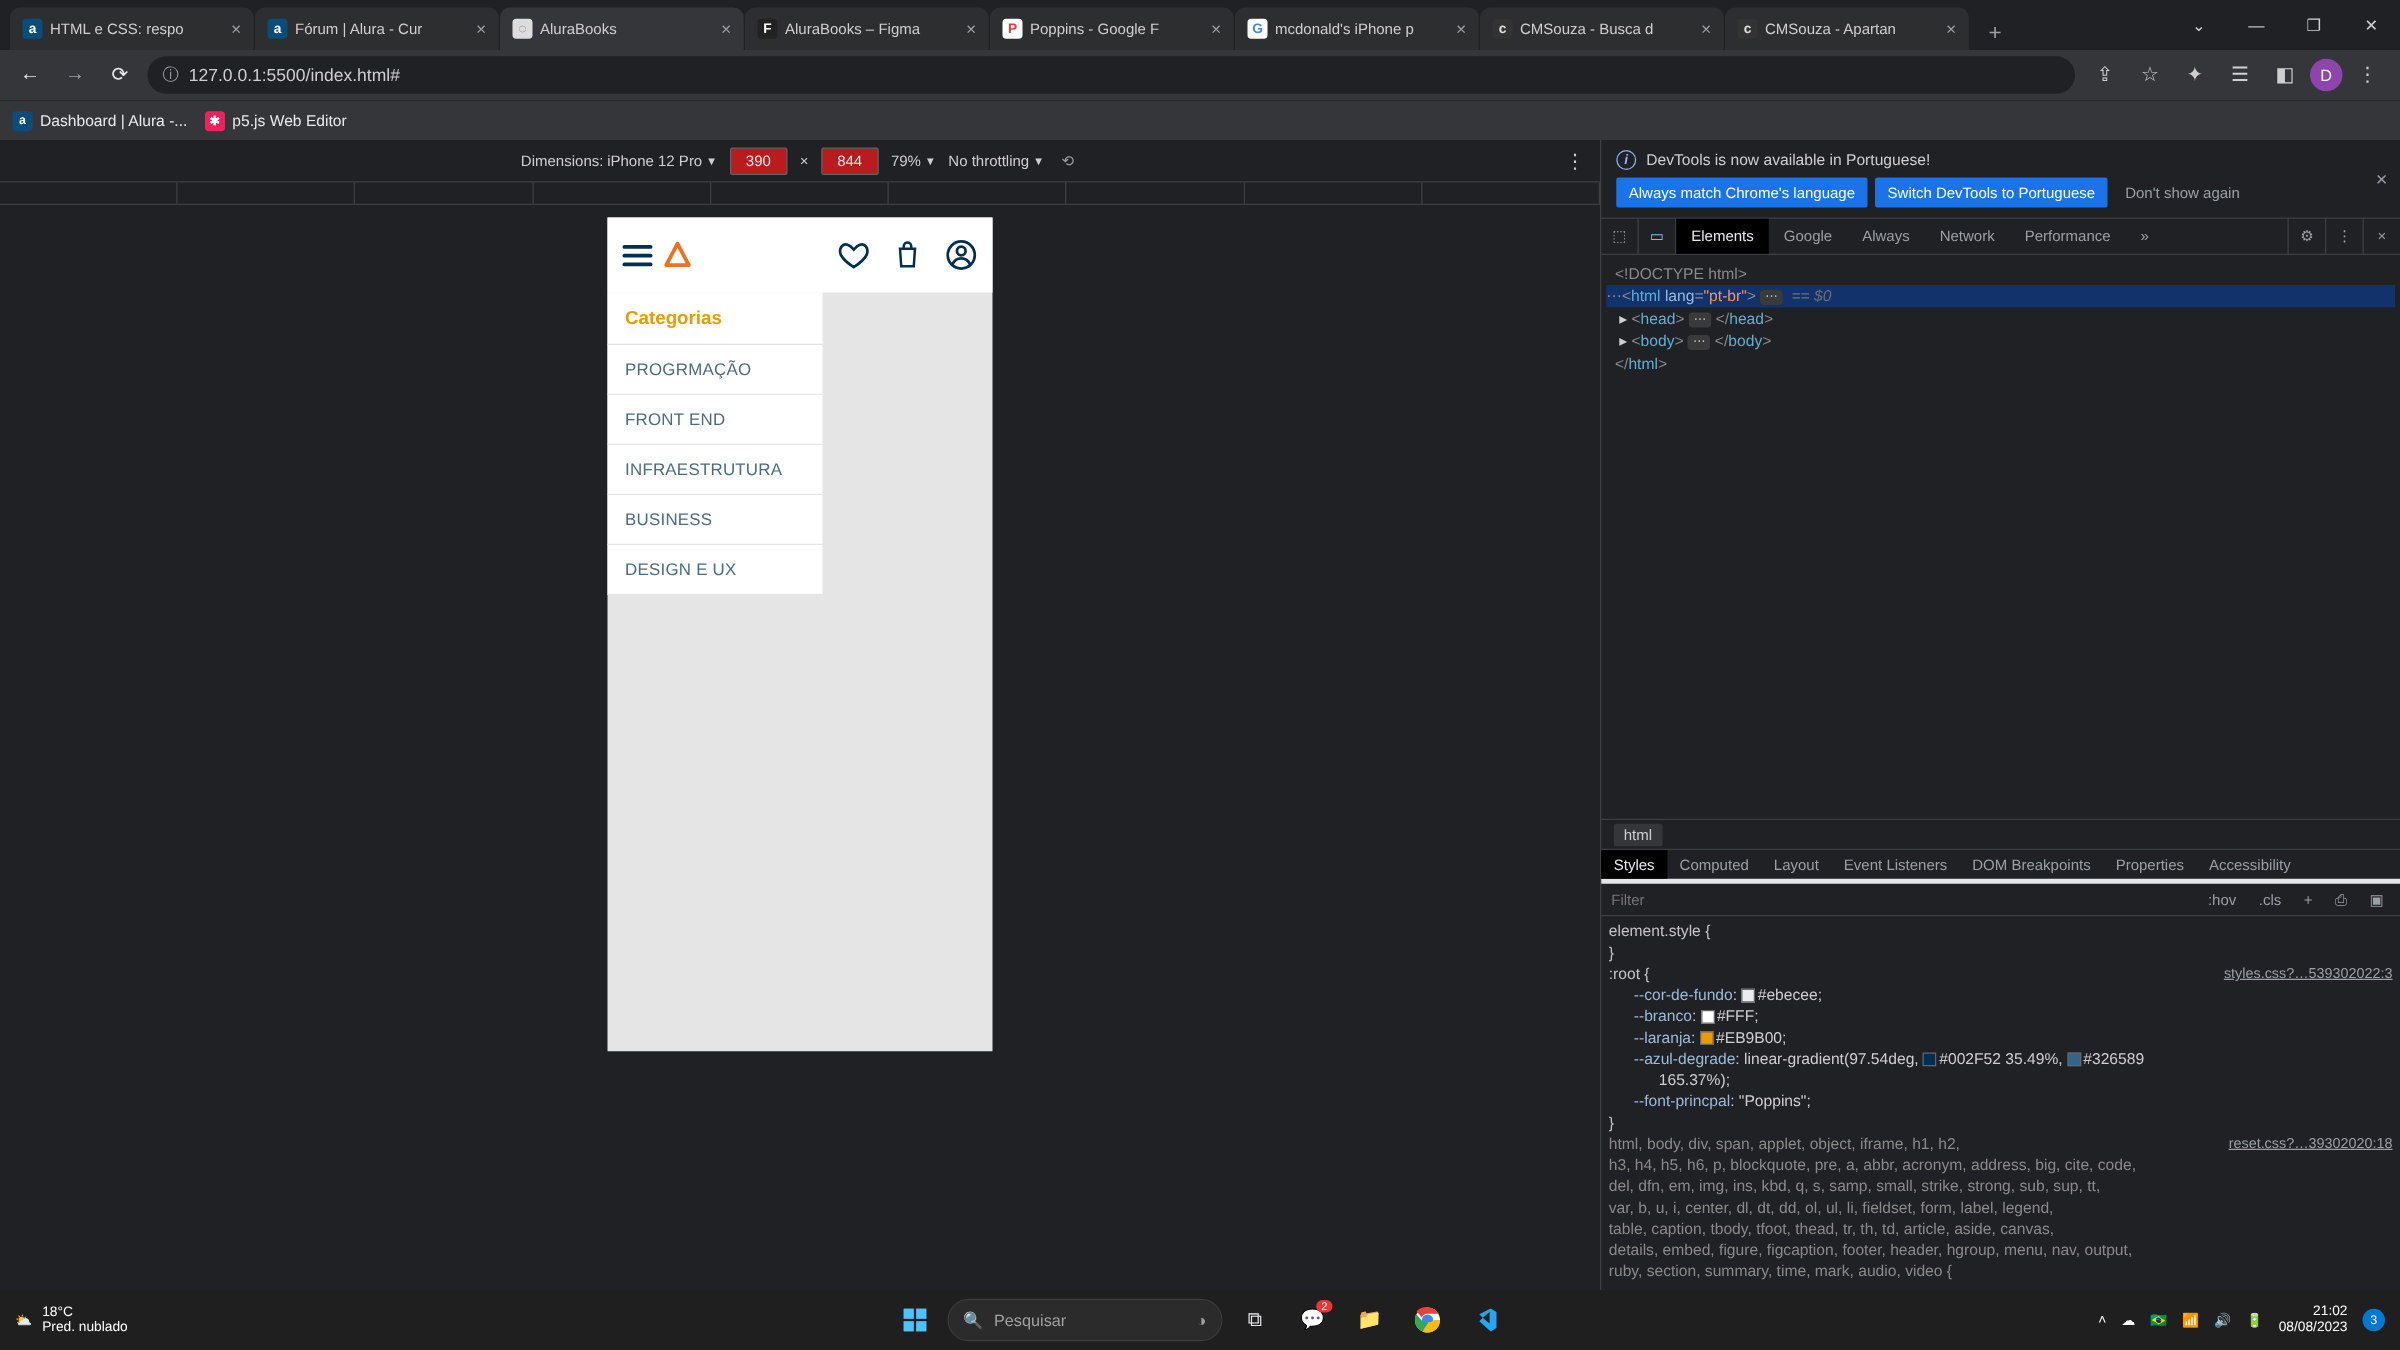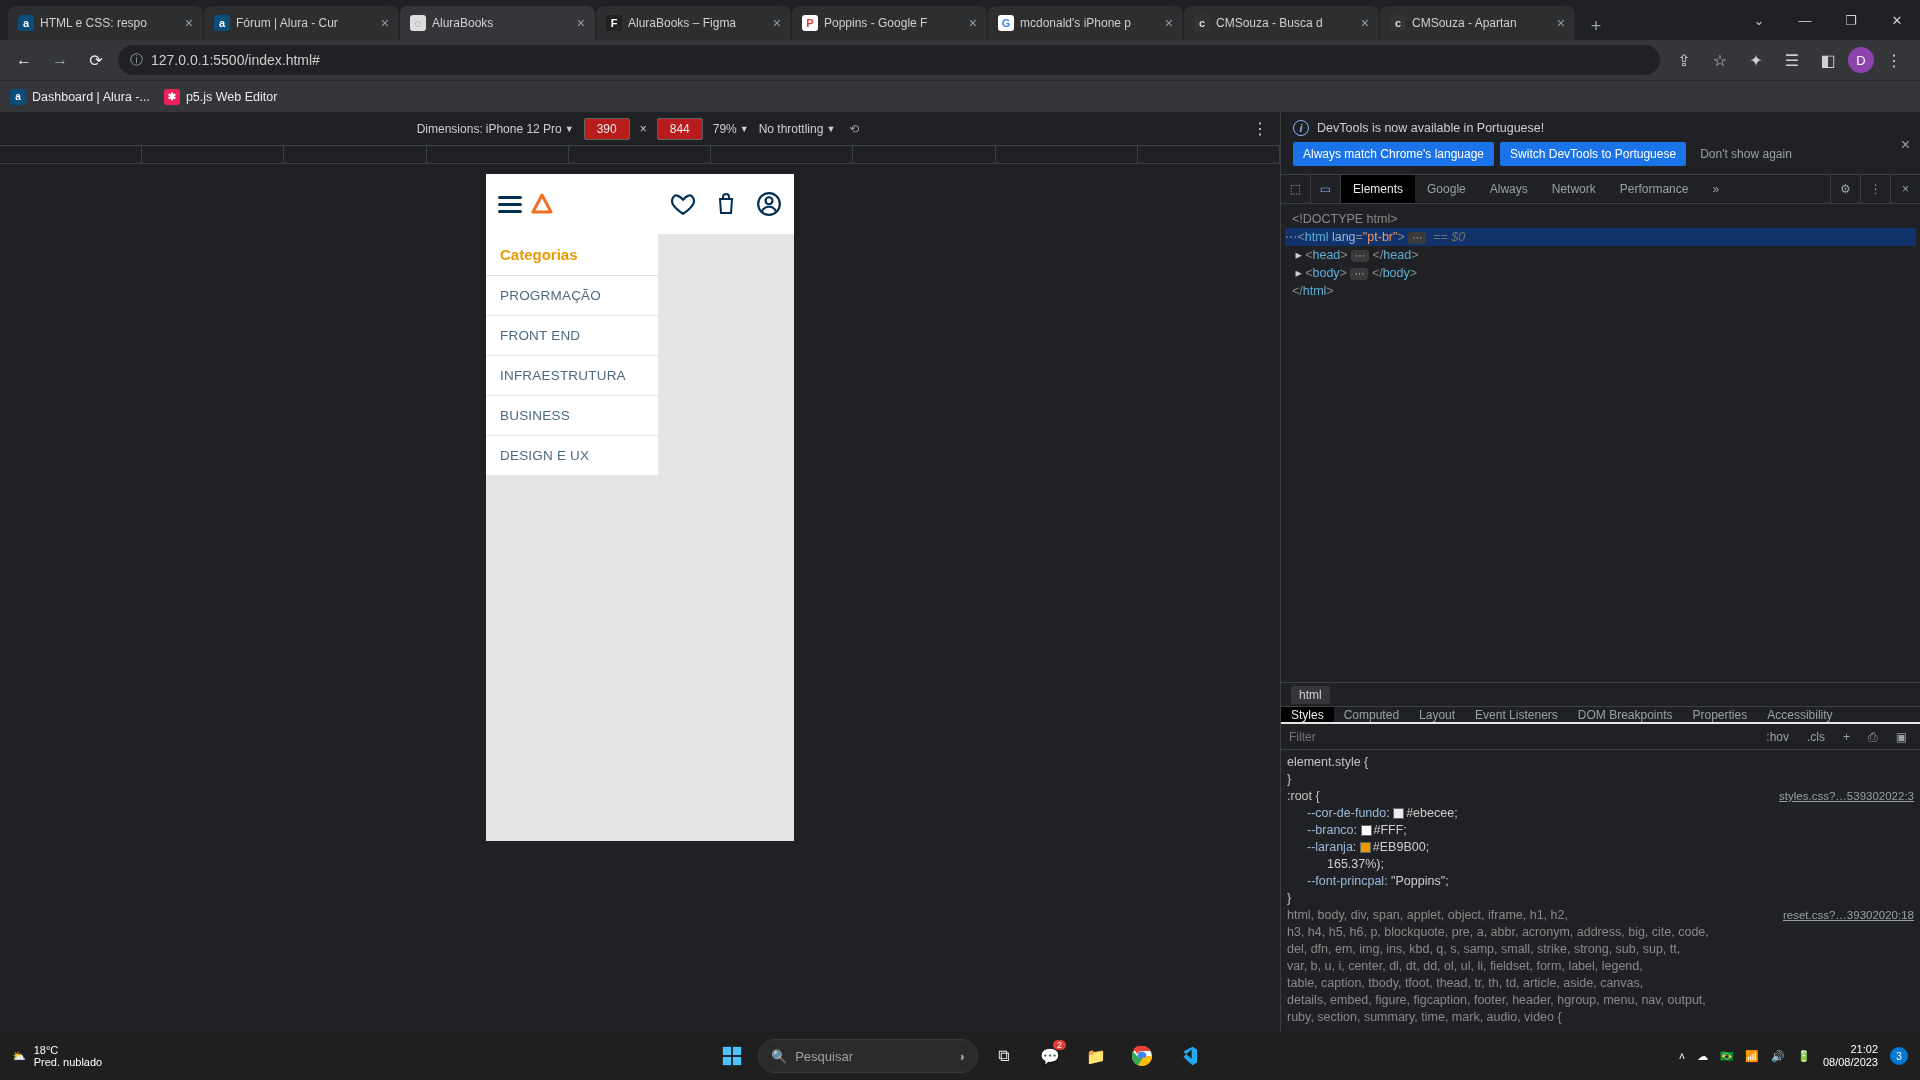--- a/index.html
+++ b/index.html
@@ -82,21 +82,21 @@
 .t-tag { color: #5db0d7; }
 .t-attr { color: #9bbbdc; }
 .t-val { color: #f29766; }
 .t-punc { color: #8a8a8a; }
 .t-dim { color: #6f6f6f; font-style: italic; }
 .ellipsis-pill { display:inline-block; background:#3a3a3a; color:#bdbdbd; border-radius:3px; padding:0 4px; font-size:10px; line-height:12px; vertical-align:middle;}
 
 .crumbs { height: 24px; border-top: 1px solid #3c4043; display: flex; align-items: center; padding: 0 10px; font-size: 12px; color: #cfcfcf; font-family: 'Segoe UI', Arial, sans-serif; }
 .crumb { background: #35363a; padding: 2px 8px; border-radius: 2px; }
 
-.sub-tabs { height: 18px; border-top: 1px solid #3c4043; border-bottom: 2px solid #e5e5e5; display: flex; align-items: stretch; font-size: 12px; color: #9aa0a6; font-family: 'Segoe UI', Arial, sans-serif; }
+.sub-tabs { height: 28px; border-top: 1px solid #3c4043; border-bottom: 4px solid #e5e5e5; display: flex; align-items: stretch; font-size: 12px; color: #9aa0a6; font-family: 'Segoe UI', Arial, sans-serif; }
 .sub-tab { padding: 0 10px; display: flex; align-items: center; cursor: pointer; }
 .sub-tab.active { background: #000; color: #e8eaed; }
 .filter-row { height: 26px; border-bottom: 1px solid #3c4043; display: flex; align-items: center; padding: 0 8px; gap: 8px; font-size: 12px; color: #9aa0a6; font-family: 'Segoe UI', Arial, sans-serif; }
 .filter-input { flex: 1; background: transparent; border: none; color: #f9a8d4; font-size: 12px; outline: none; }
 .mini-btn { padding: 0 5px; cursor: pointer; }
 
 .styles-body { padding: 4px 6px 6px; font-size: 12.5px; line-height: 17px; overflow: hidden; }
 .rule-sel { color: #c5c5c5; }
 .rule-brace { color: #c5c5c5; }
 .source-link { float: right; color: #9aa0a6; text-decoration: underline; font-size: 11.5px; }
@@ -339,20 +339,21 @@
     </div>
 
     <div class="styles-body">
       <div><span class="rule-sel">element.style {</span></div>
       <div><span class="rule-brace">}</span></div>
 
       <div><span class="source-link">styles.css?…539302022:3</span><span class="rule-sel">:root {</span></div>
       <div class="prop"><span class="p-name">--cor-de-fundo</span><span class="p-val">: </span><span class="swatch" style="background:#ebecee"></span><span class="p-val">#ebecee</span><span class="p-val">;</span></div>
       <div class="prop"><span class="p-name">--branco</span><span class="p-val">: </span><span class="swatch" style="background:#fff"></span><span class="p-val">#FFF</span><span class="p-val">;</span></div>
       <div class="prop"><span class="p-name">--laranja</span><span class="p-val">: </span><span class="swatch" style="background:#EB9B00"></span><span class="p-val">#EB9B00</span><span class="p-val">;</span></div>
+      <div class="prop"><span class="p-name">--azul-degrade</span><span class="p-val">: </span><span class="p-val">linear-gradient(97.54deg,</span> <span class="swatch" style="background:#002F52"></span><span class="p-val">#002F52 35.49%,</span> <span class="swatch" style="background:#326589"></span><span class="p-val">#326589</span></div>
       <div class="prop" style="padding-left:40px;"><span class="p-val">165.37%);</span></div>
       <div class="prop"><span class="p-name">--font-princpal</span><span class="p-val">: </span><span class="p-val">"Poppins"</span><span class="p-val">;</span></div>
       <div><span class="rule-brace">}</span></div>
 
       <div><span class="source-link">reset.css?…39302020:18</span><span class="reset-sel">html, body, div, span, applet, object, iframe, h1, h2,</span></div>
       <div><span class="reset-sel">h3, h4, h5, h6, p, blockquote, pre, a, abbr, acronym, address, big, cite, code,</span></div>
       <div><span class="reset-sel">del, dfn, em, img, ins, kbd, q, s, samp, small, strike, strong, sub, sup, tt,</span></div>
       <div><span class="reset-sel">var, b, u, i, center, dl, dt, dd, ol, ul, li, fieldset, form, label, legend,</span></div>
       <div><span class="reset-sel">table, caption, tbody, tfoot, thead, tr, th, td, article, aside, canvas,</span></div>
       <div><span class="reset-sel">details, embed, figure, figcaption, footer, header, hgroup, menu, nav, output,</span></div>

